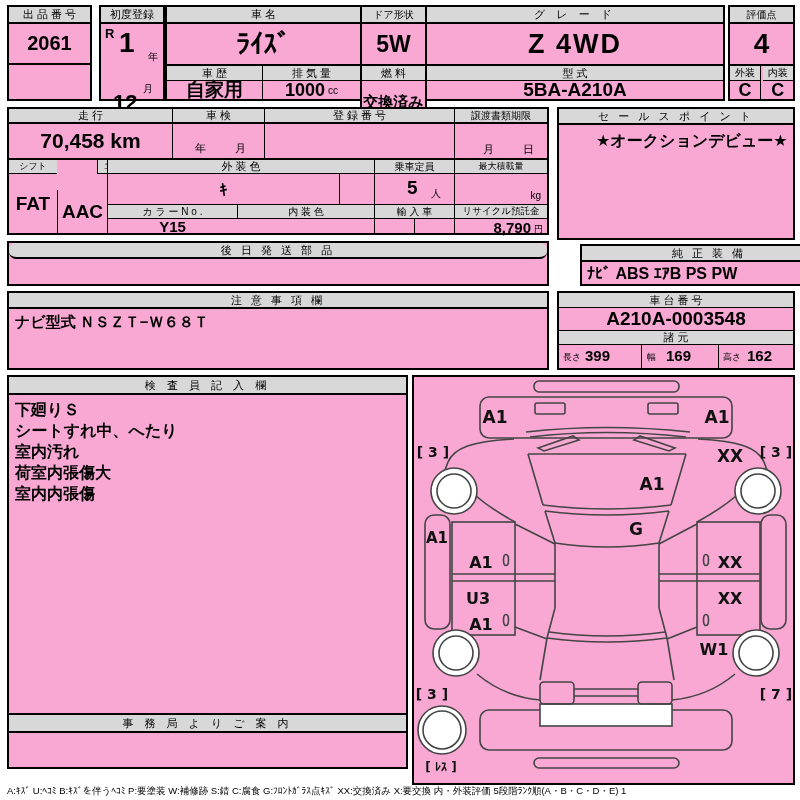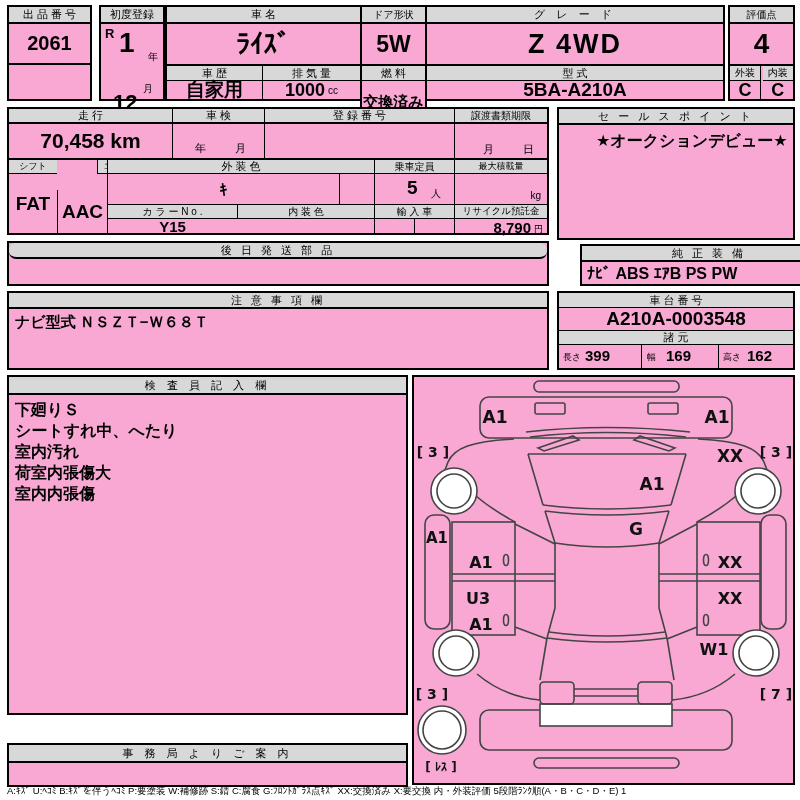--- a/index.html
+++ b/index.html
@@ -169,21 +169,21 @@
     <div class="bhdr abs" style="left:0;top:0;right:0;height:18px;letter-spacing:4px;">検 査 員 記 入 欄</div>
     <div class="abs big" style="left:6px;top:22px;right:4px;font-size:16px;line-height:21px;">
       <div>下廻りＳ</div>
       <div>シートすれ中、へたり</div>
       <div>室内汚れ</div>
       <div>荷室内張傷大</div>
       <div>室内内張傷</div>
     </div>
   </div>
 
-  <div class="box" style="left:7px;top:743px;width:401px;height:44px;">
+  <div class="box" style="left:7px;top:713px;width:401px;height:56px;">
     <div class="bhdr abs" style="left:0;top:0;right:0;height:18px;letter-spacing:4px;">事 務 局 よ り ご 案 内</div>
     <div class="abs" style="left:4px;top:20px;right:4px;font-size:13px;"></div>
   </div>
 
   <div class="box" style="left:412px;top:375px;width:383px;height:410px;">
     <svg width="379" height="406" viewBox="0 0 379 406">
 
       <rect class="ln" x="120" y="4" width="145" height="11" rx="5"></rect>
       <rect class="ln" x="66" y="20" width="252" height="41" rx="9"></rect>
       <rect class="ln" x="121" y="26" width="30" height="11" rx="2"></rect>

